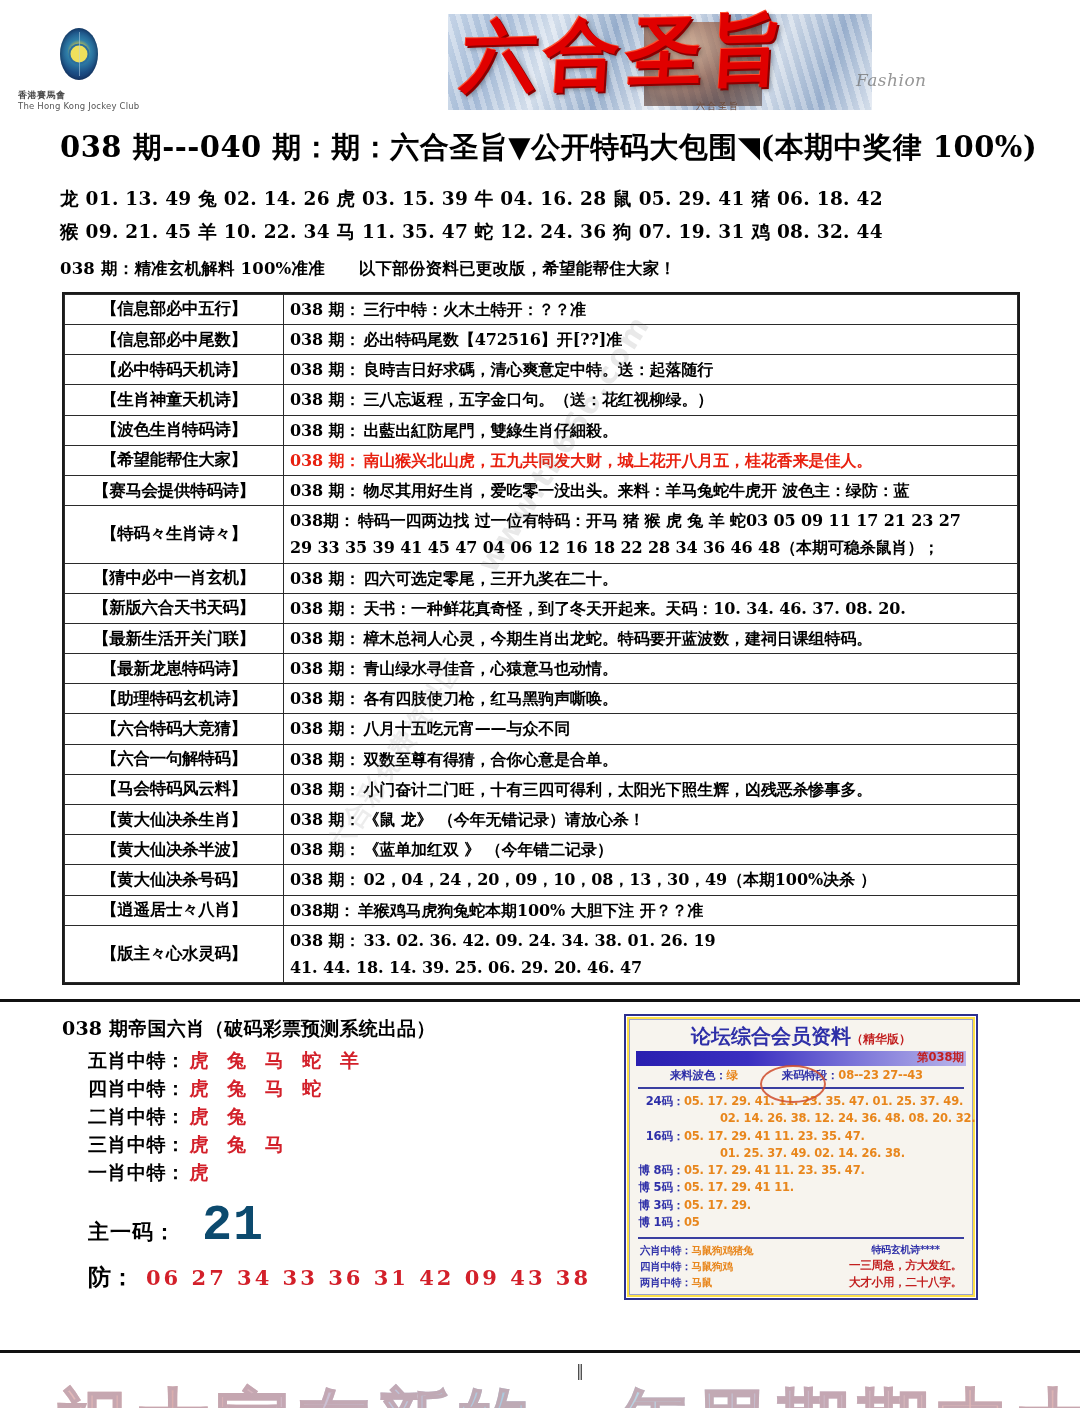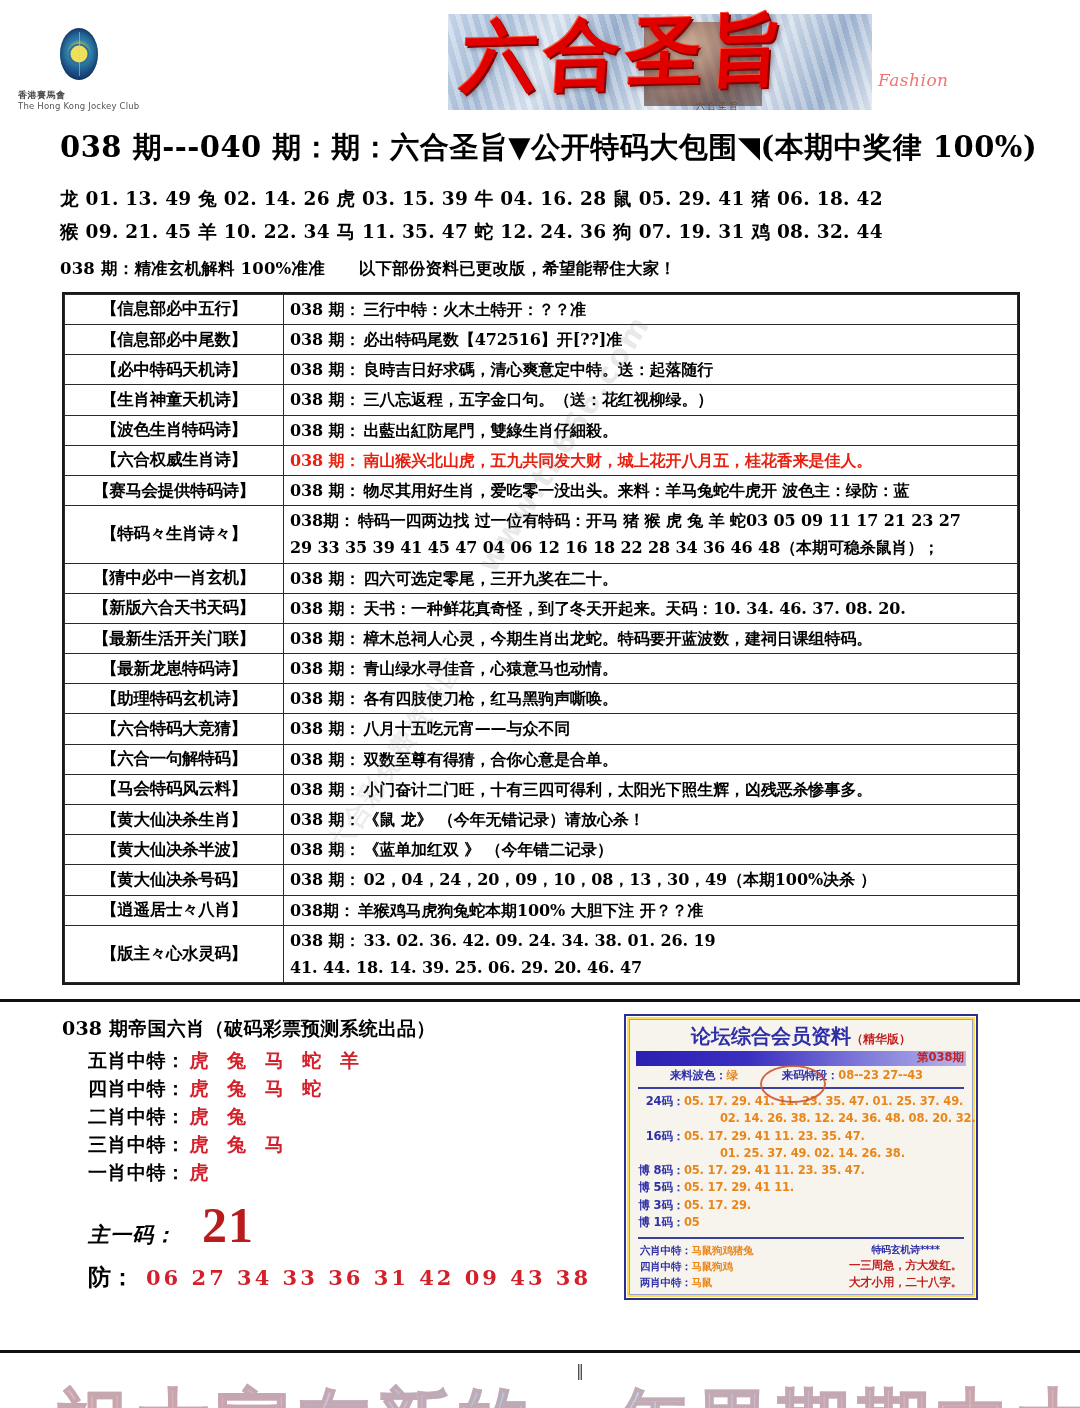--- a/index.html
+++ b/index.html
@@ -120,24 +120,24 @@
   }
   .banner-sub {
     position: absolute;
     left: 248px; top: 92px;
     font-size: 9px;
     color: #6b4a3a;
     letter-spacing: 2px;
   }
   .banner-mark {
     position: absolute;
-    left: 430px; top: 62px;
+    left: 408px; top: 62px;
     font-family: "DejaVu Serif", "Liberation Serif", serif;
     font-size: 17px;
-    color: #ef4444;
+    color: #737373;
     font-style: italic;
     letter-spacing: .5px;
     opacity: .75;
   }
 
   
   .intro {
     padding: 0 0 0 60px;
     font-family: "DejaVu Serif", "Liberation Serif", serif;
   }
@@ -240,27 +240,26 @@
   .zhu-row {
     margin: 16px 0 0 26px;
     display: flex;
     align-items: baseline;
     gap: 26px;
   }
   .zhu-lbl {
     font-size: 21px;
     font-weight: bold;
     letter-spacing: 1px;
-    font-style: italic;
   }
   .zhu-num {
-    font-family: Liberation Serif, serif;
+    font-family: Liberation Mono, monospace;
     font-size: 50px;
     font-weight: bold;
-    color: #b91c1c;
+    color: #0c4a6e;
     line-height: .95;
     letter-spacing: 1px;
   }
   .fang-row {
     margin: 12px 0 0 26px;
     display: flex;
     align-items: baseline;
     gap: 12px;
   }
   .fang-lbl { font-size: 23px; font-weight: bold; }
@@ -498,21 +497,21 @@
         </tr>
         <tr>
           <td class="lbl">【生肖神童天机诗】</td>
           <td class="val"><span class="period">038 期：</span><span>三八忘返程，五字金口句。（送：花红视柳绿。）</span></td>
         </tr>
         <tr>
           <td class="lbl">【波色生肖特码诗】</td>
           <td class="val"><span class="period">038 期：</span><span>出藍出紅防尾門，雙綠生肖仔細殺。</span></td>
         </tr>
         <tr class="row-red">
-          <td class="lbl">【六合权威生肖诗】</td>
+          <td class="lbl">【希望能帮住大家】</td>
           <td class="val"><span class="period">038 期：</span><span>南山猴兴北山虎，五九共同发大财，城上花开八月五，桂花香来是佳人。</span></td>
         </tr>
         <tr>
           <td class="lbl">【赛马会提供特码诗】</td>
           <td class="val"><span class="period">038 期：</span><span>物尽其用好生肖，爱吃零一没出头。来料：羊马兔蛇牛虎开 波色主：绿防：蓝</span></td>
         </tr>
         <tr>
           <td class="lbl">【特码々生肖诗々】</td>
           <td class="val"><span class="period">038期：</span><span>特码一四两边找 过一位有特码：开马 猪 猴 虎 兔 羊 蛇03 05 09 11 17 21 23 27</span><span class="val-line2">29 33 35 39 41 45 47 04 06 12 16 18 22 28 34 36 46 48（本期可稳杀鼠肖）；</span></td>
         </tr>

